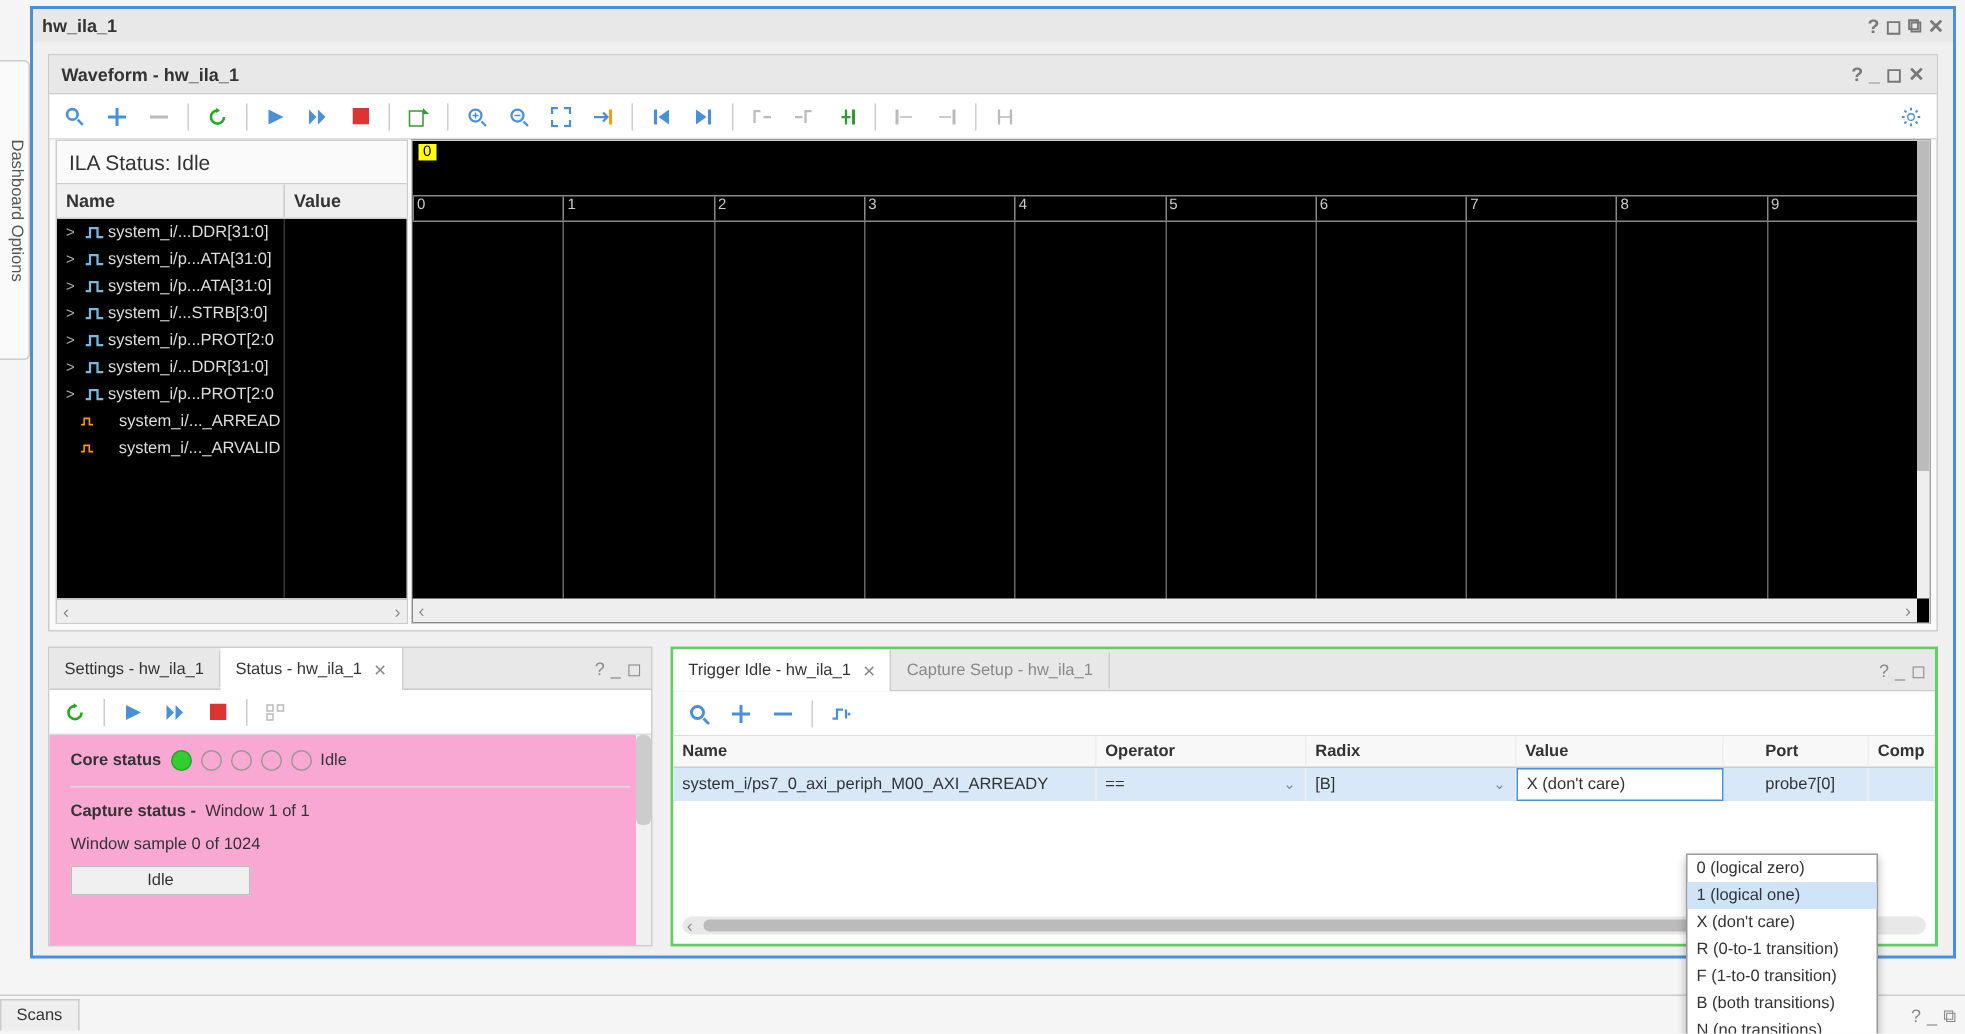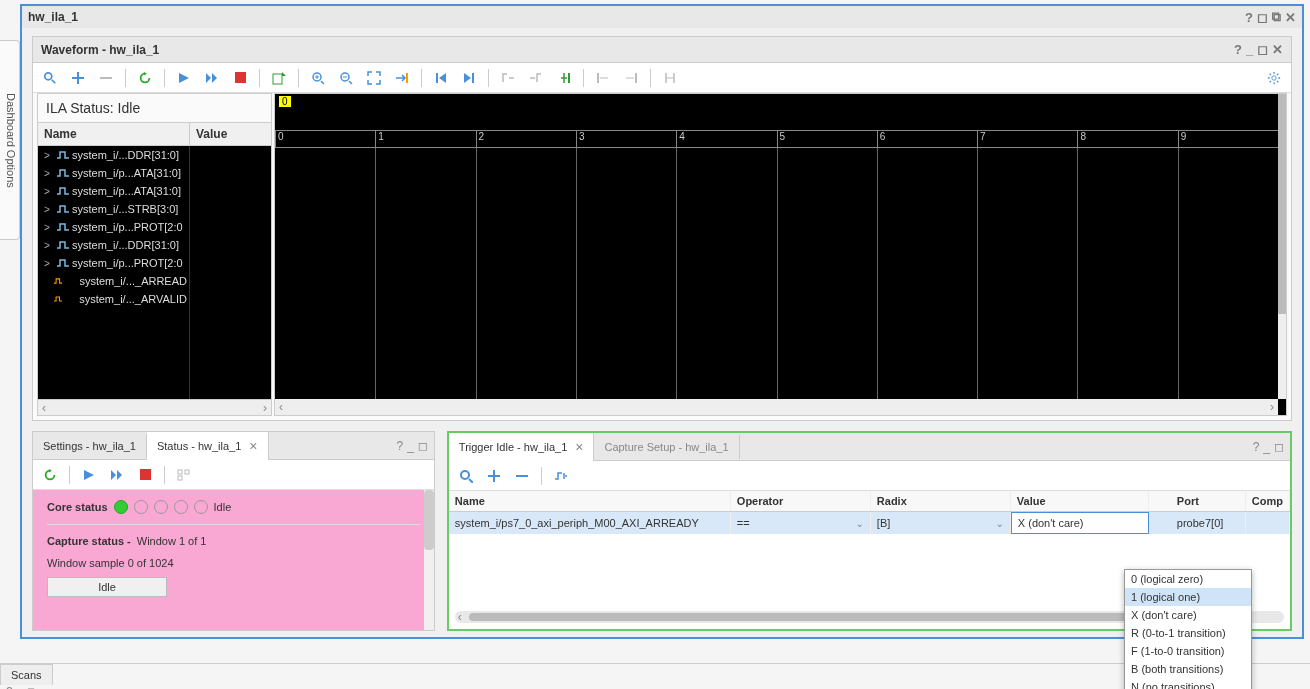--- a/index.html
+++ b/index.html
@@ -82,21 +82,21 @@
 .tp-row .cell { display: flex; align-items: center; justify-content: space-between; }
 .tp-row .dropdown { color: #888; font-size: 10px; }
 .tp-scrollbar { position: absolute; bottom: 6px; left: 6px; right: 6px; height: 12px; background: #e8e8e8; border-radius: 6px; display: flex; align-items: center; }
 .tp-scrollbar .thumb { width: 85%; height: 8px; background: #bbb; border-radius: 4px; margin: 0 4px; }
 .tp-scrollbar .arr { color: #888; padding: 0 3px; }
 
 .val-dropdown { position: absolute; top: 78px; right: 38px; width: 128px; background: #fff; border: 1px solid #999; box-shadow: 0 2px 6px rgba(0,0,0,0.3); z-index: 100; font-size: 11px; }
 .val-dropdown .opt { padding: 3px 6px; cursor: pointer; }
 .val-dropdown .opt.sel { background: #cfe4f7; }
 
-.footer-tabs { position: absolute; left: 0; right: 0; bottom: 0; height: 26px; background: #f5f5f5; border-top: 1px solid #ccc; display: flex; align-items: flex-start; flex-direction: column; }
+.footer-tabs { position: absolute; left: 0; right: 0; bottom: 0; height: 26px; background: #f5f5f5; border-top: 1px solid #ccc; display: flex; align-items: center; }
 .footer-tab { padding: 4px 10px; background: #eee; border: 1px solid #ccc; border-bottom: none; font-size: 11px; display: flex; gap: 4px; }
 .footer-tabs .spacer { flex: 1; }
 .footer-tabs .ctrls { display: flex; gap: 4px; padding: 0 6px; color: #888; }
 
 svg { display: block; }
 </style>
 </head>
 <body>
 
 <div class="sidebar-tab">Dashboard Options</div>

